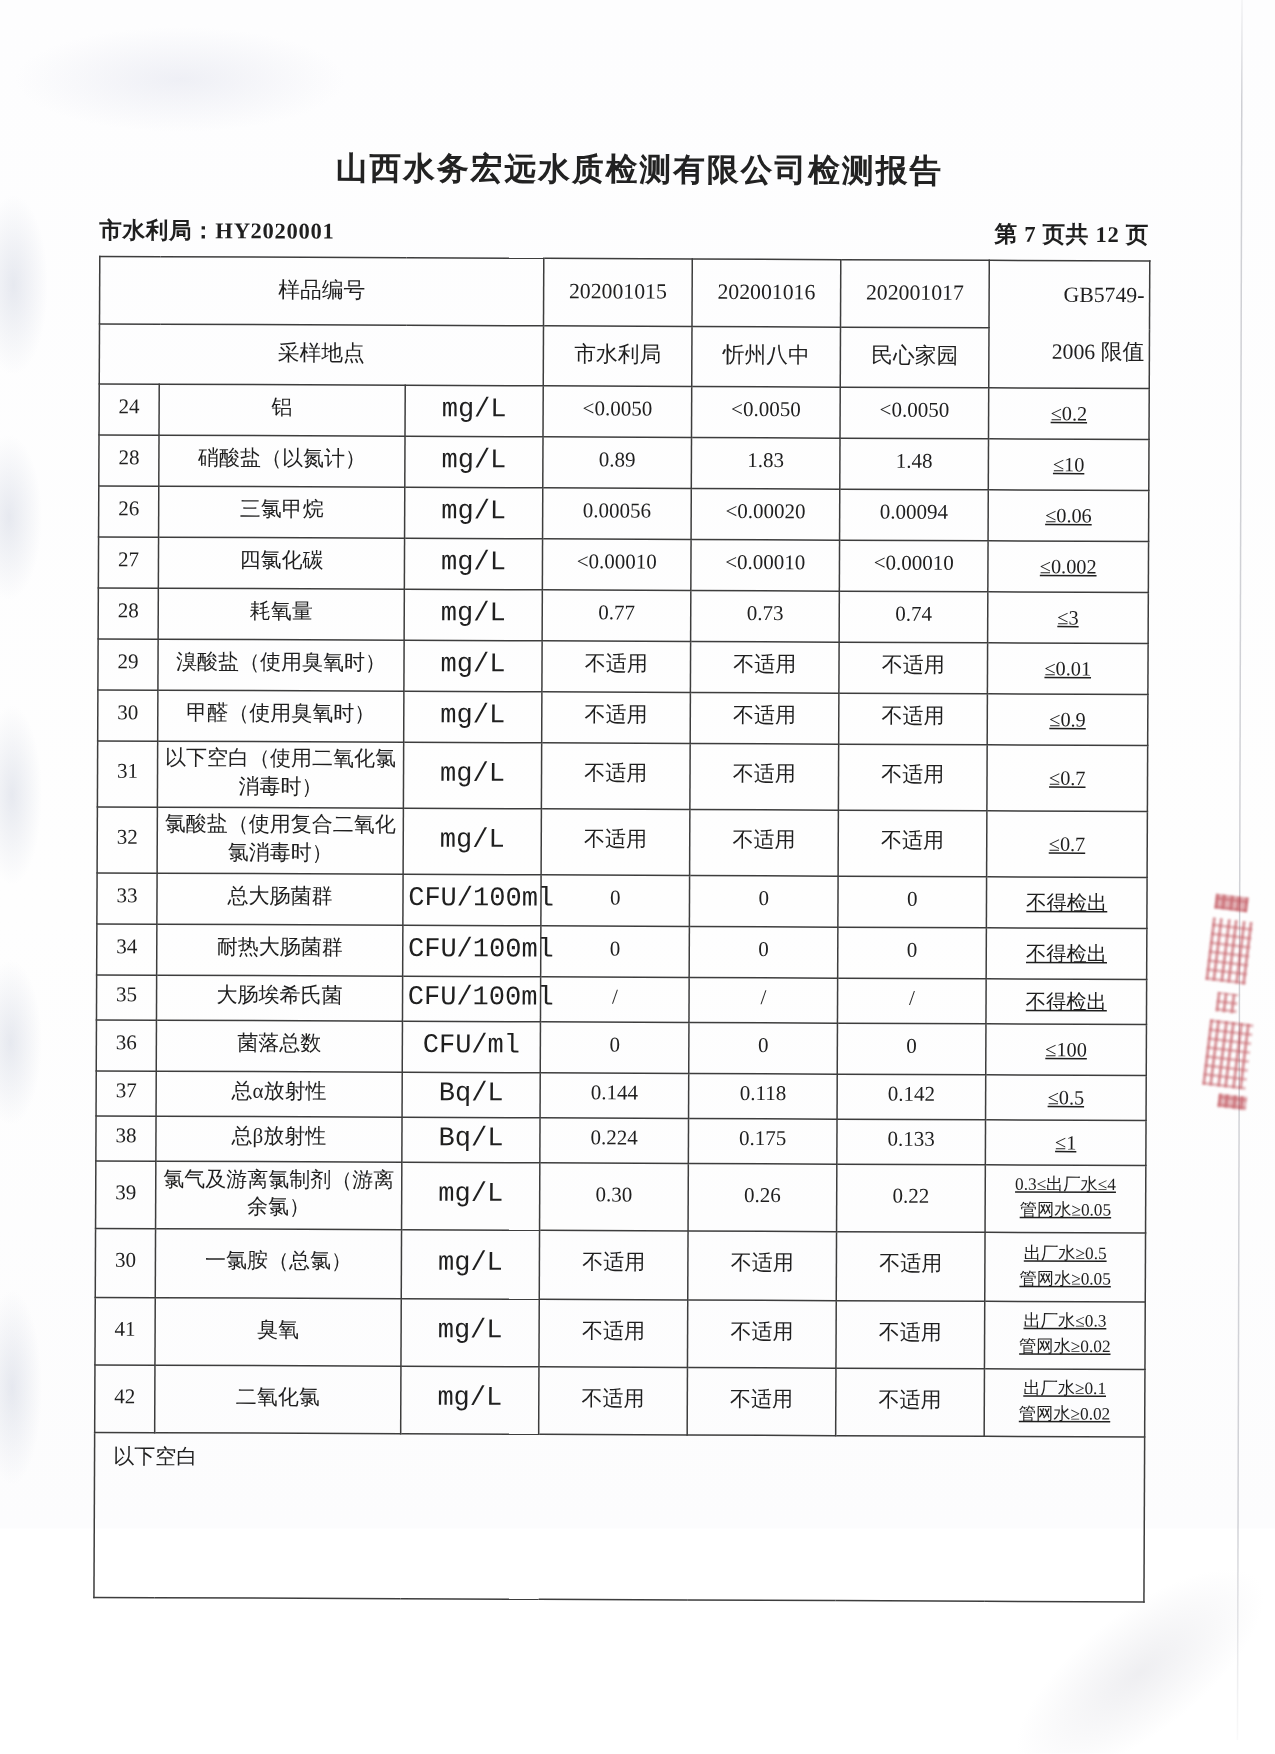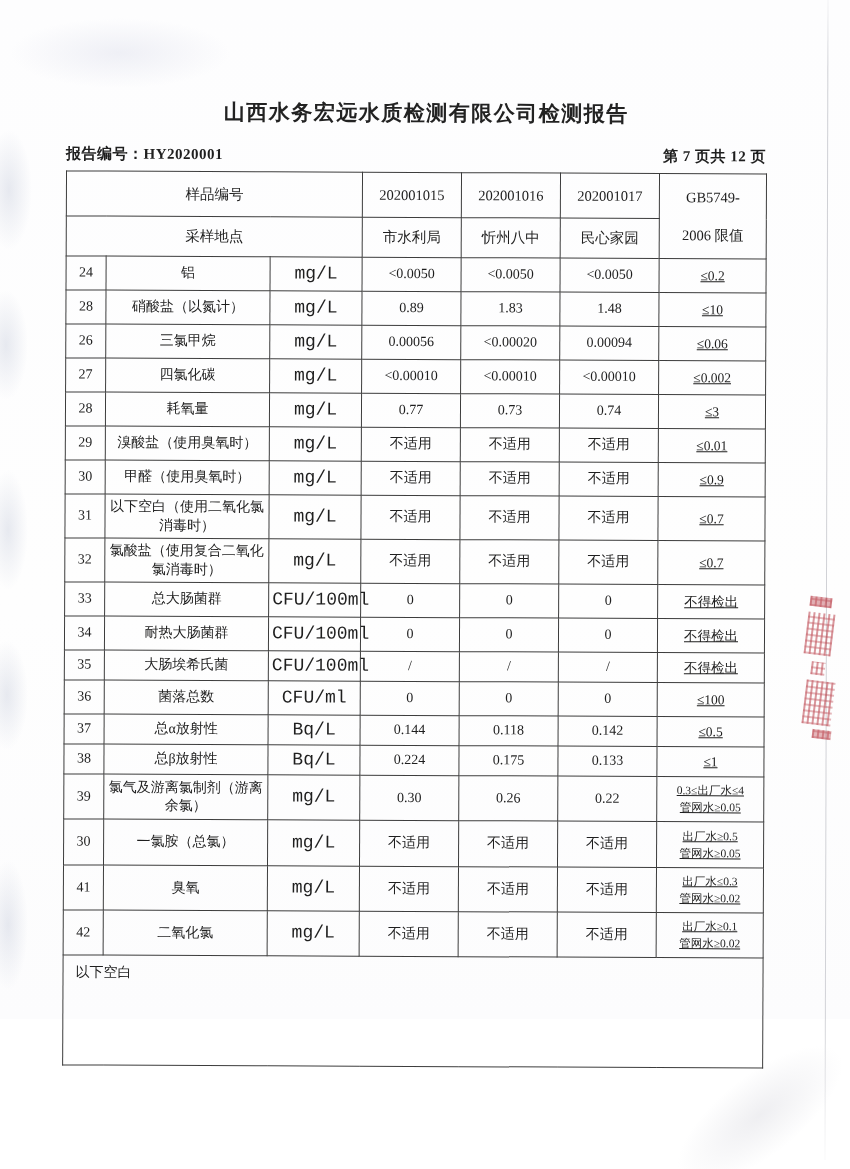--- a/index.html
+++ b/index.html
@@ -53,20 +53,21 @@
   col.c-limit { width: 107px; }
 
   thead tr.h1 td { height: 42px; font-size: 14.5px; }
   thead tr.h2 td { height: 37px; font-size: 14.5px; }
   td.limit-head {
     font-size: 14.5px;
   }
   td.limit-head .lh-inner {
     display: flex; flex-direction: column; justify-content: space-around;
     height: 76px;
+    text-align: right;
   }
   tbody tr { height: 34px; }
   tbody tr:nth-child(8), tbody tr:nth-child(9) { height: 44px; }   
   tbody tr:nth-child(12), tbody tr:nth-child(14), tbody tr:nth-child(15) { height: 30px; } 
   tbody tr:nth-child(16) { height: 45px; } 
   tbody tr:nth-child(17) { height: 46px; } 
   tbody tr:nth-child(18) { height: 45px; } 
   tbody tr:nth-child(19) { height: 45px; } 
 
   td.cell-name {
@@ -133,21 +134,21 @@
 <body>
 
 <div class="page">
 
   <div class="page-content">
 
     <div class="doc-title">山西水务宏远水质检测有限公司检测报告</div>
 
     <div class="meta-row">
       <span>
-        <span>报告编号：</span><span>HY2020001</span>
+        <span>市水利局：</span><span>HY2020001</span>
       </span>
       <span>第 7 页共 12 页</span>
     </div>
 
     <table class="report">
       <colgroup>
         <col class="c-no">
           <col class="c-name">
           <col class="c-unit">
         <col class="c-v">

